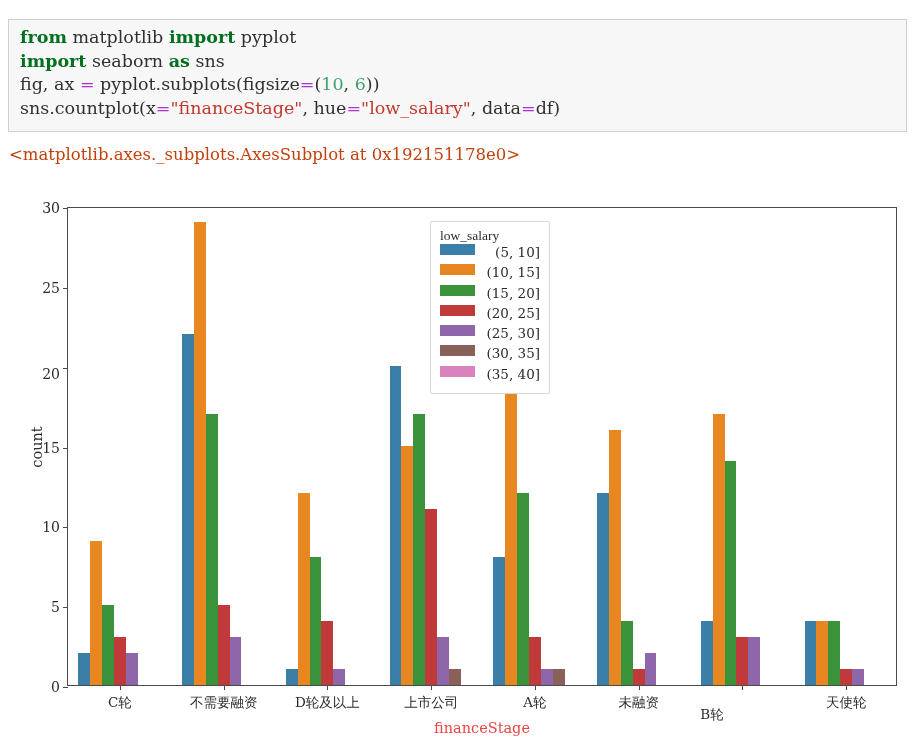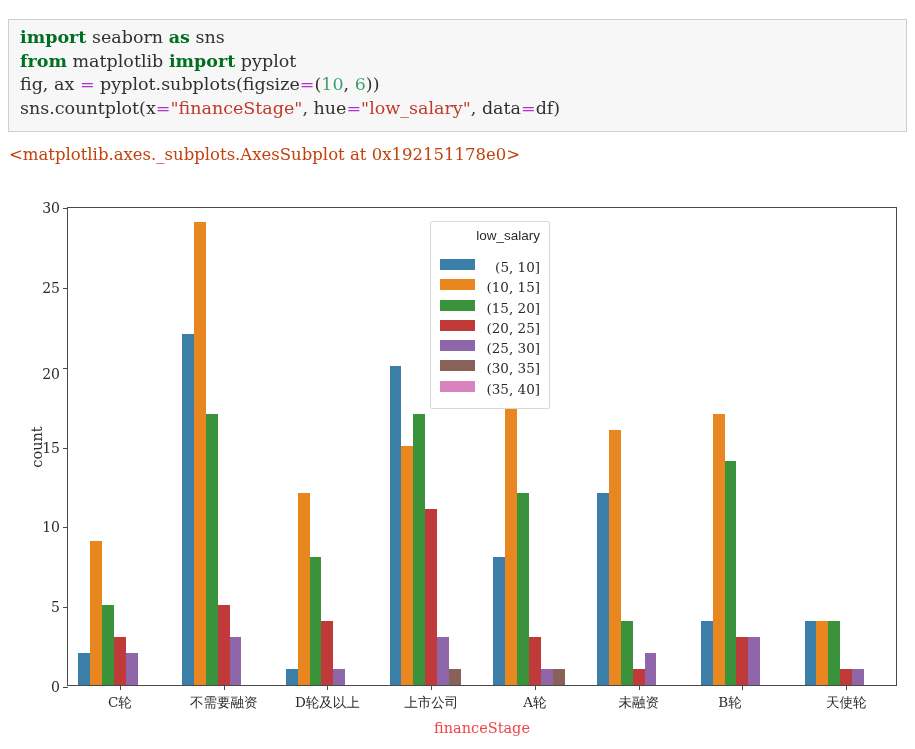--- a/index.html
+++ b/index.html
@@ -150,25 +150,25 @@
     top: 13px;
     width: 120px;
     background: #ffffff;
     border: 1px solid #d8d8d8;
     border-radius: 2px;
     padding: 6px 9px 7px 9px;
     box-sizing: border-box;
     z-index: 40;
   }
   #legend-title {
-    text-align: right;
-    font-family: Liberation Sans, sans-serif;
+    text-align: left;
+    font-family: Liberation Serif, serif;
     font-size: 13.5px;
     color: #2b2b2b;
-    margin-bottom: 16px;
+    margin-bottom: 0;
     white-space: nowrap;
   }
   .legend-row {
     display: flex;
     height: 20.3px;
   }
   .legend-swatch {
     width: 35px;
     height: 11px;
     flex: 0 0 auto;
@@ -180,22 +180,22 @@
     font-size: 13.5px;
     color: #2b2b2b;
     white-space: pre;
   }
 </style>
 </head>
 <body>
 
 <div id="code-cell">
   <div id="code-lines">
+      <div class="code-line"><span class="kw">from</span><span class="plain"> matplotlib </span><span class="kw">import</span><span class="plain"> pyplot</span></div>
       <div class="code-line"><span class="kw">import</span><span class="plain"> seaborn </span><span class="kw">as</span><span class="plain"> sns</span></div>
-      <div class="code-line"><span class="kw">from</span><span class="plain"> matplotlib </span><span class="kw">import</span><span class="plain"> pyplot</span></div>
       <div class="code-line"><span class="plain">fig, ax </span><span class="op">=</span><span class="plain"> pyplot.subplots(figsize</span><span class="op">=</span><span class="plain">(</span><span class="num">10</span><span class="plain">, </span><span class="num">6</span><span class="plain">))</span></div>
       <div class="code-line"><span class="plain">sns.countplot(x</span><span class="op">=</span><span class="str">"financeStage"</span><span class="plain">, hue</span><span class="op">=</span><span class="str">"low_salary"</span><span class="plain">, data</span><span class="op">=</span><span class="plain">df)</span></div>
     </div>
 </div>
 
 <div id="output-repr">&lt;matplotlib.axes._subplots.AxesSubplot at 0x192151178e0&gt;</div>
 
 <div id="figure">
 
   <div id="axes">
@@ -256,21 +256,21 @@
         <div class="bar" style="left: 472.804px; width: 11.8571px; height: 15.9667px; background: rgb(144, 102, 171);"></div>
         <div class="bar" style="left: 484.661px; width: 11.8571px; height: 15.9667px; background: rgb(138, 97, 89);"></div>
         <div class="xtick-mark" style="left: 570.625px;"></div>
         <div class="xtick-label" style="left: 570.625px;">未融资</div>
         <div class="bar" style="left: 529.125px; width: 11.8571px; height: 191.6px; background: rgb(59, 126, 168);"></div>
         <div class="bar" style="left: 540.982px; width: 11.8571px; height: 255.467px; background: rgb(232, 134, 31);"></div>
         <div class="bar" style="left: 552.839px; width: 11.8571px; height: 63.8667px; background: rgb(58, 146, 58);"></div>
         <div class="bar" style="left: 564.696px; width: 11.8571px; height: 15.9667px; background: rgb(192, 58, 58);"></div>
         <div class="bar" style="left: 576.554px; width: 11.8571px; height: 31.9333px; background: rgb(144, 102, 171);"></div>
         <div class="xtick-mark" style="left: 674.375px;"></div>
-        <div class="xtick-label" style="left: 662px;">B轮</div>
+        <div class="xtick-label" style="left: 644px; margin-top: 12px;">B轮</div>
         <div class="bar" style="left: 632.875px; width: 11.8571px; height: 63.8667px; background: rgb(59, 126, 168);"></div>
         <div class="bar" style="left: 644.732px; width: 11.8571px; height: 271.433px; background: rgb(232, 134, 31);"></div>
         <div class="bar" style="left: 656.589px; width: 11.8571px; height: 223.533px; background: rgb(58, 146, 58);"></div>
         <div class="bar" style="left: 668.446px; width: 11.8571px; height: 47.9px; background: rgb(192, 58, 58);"></div>
         <div class="bar" style="left: 680.304px; width: 11.8571px; height: 47.9px; background: rgb(144, 102, 171);"></div>
         <div class="xtick-mark" style="left: 778.125px;"></div>
         <div class="xtick-label" style="left: 778.125px;">天使轮</div>
         <div class="bar" style="left: 736.625px; width: 11.8571px; height: 63.8667px; background: rgb(59, 126, 168);"></div>
         <div class="bar" style="left: 748.482px; width: 11.8571px; height: 63.8667px; background: rgb(232, 134, 31);"></div>
         <div class="bar" style="left: 760.339px; width: 11.8571px; height: 63.8667px; background: rgb(58, 146, 58);"></div>

